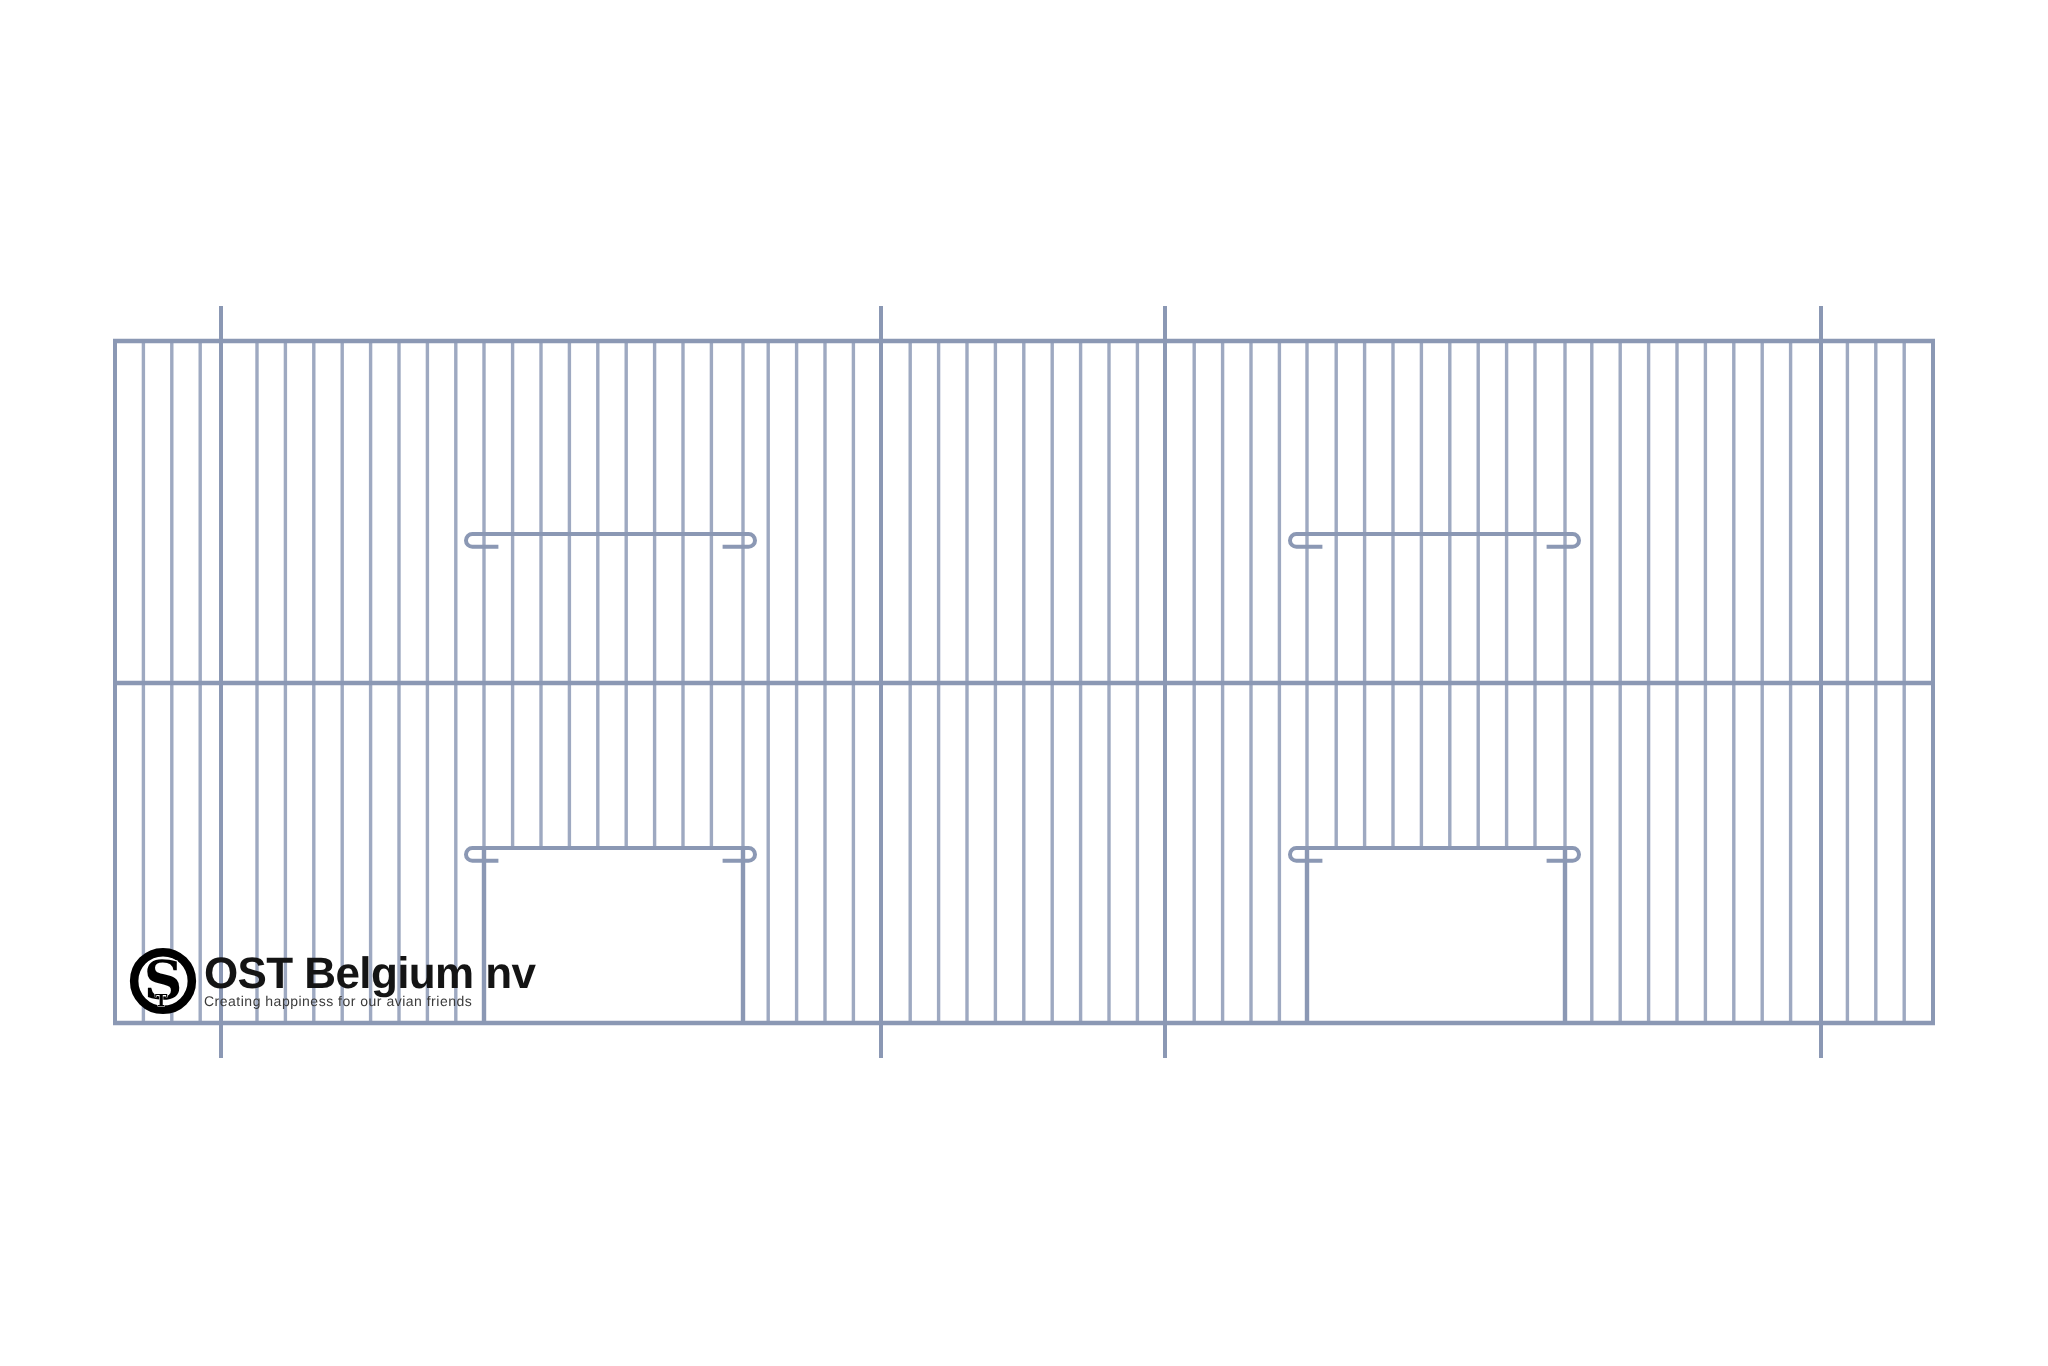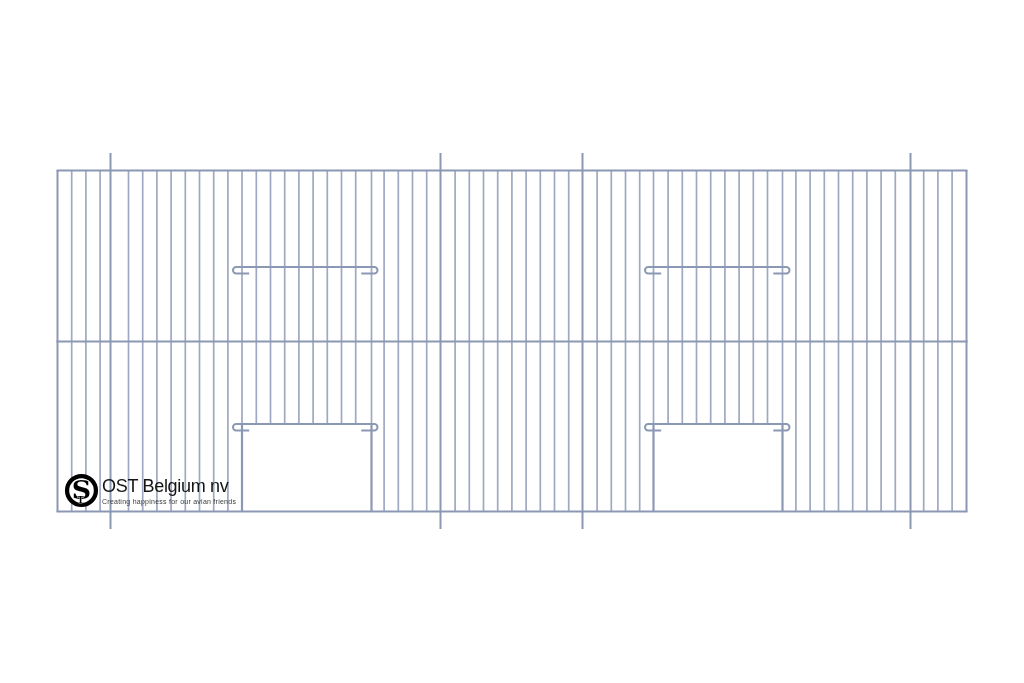--- a/index.html
+++ b/index.html
@@ -32,22 +32,22 @@
   .monogram {
     width: 37px;
     height: 37px;
     flex: 0 0 auto;
   }
   .logo-text {
     margin-left: 2px;
     padding-top: 4px;
   }
   .brand {
-    font-size: 18px;
-    font-weight: normal;
+    font-size: 22px;
+    font-weight: bold;
     color: #141414;
     letter-spacing: -0.3px;
     line-height: 21px;
     white-space: nowrap;
   }
   .tagline {
     font-size: 7px;
     color: #3a3a3a;
     letter-spacing: 0.25px;
     margin-top: 1px;

